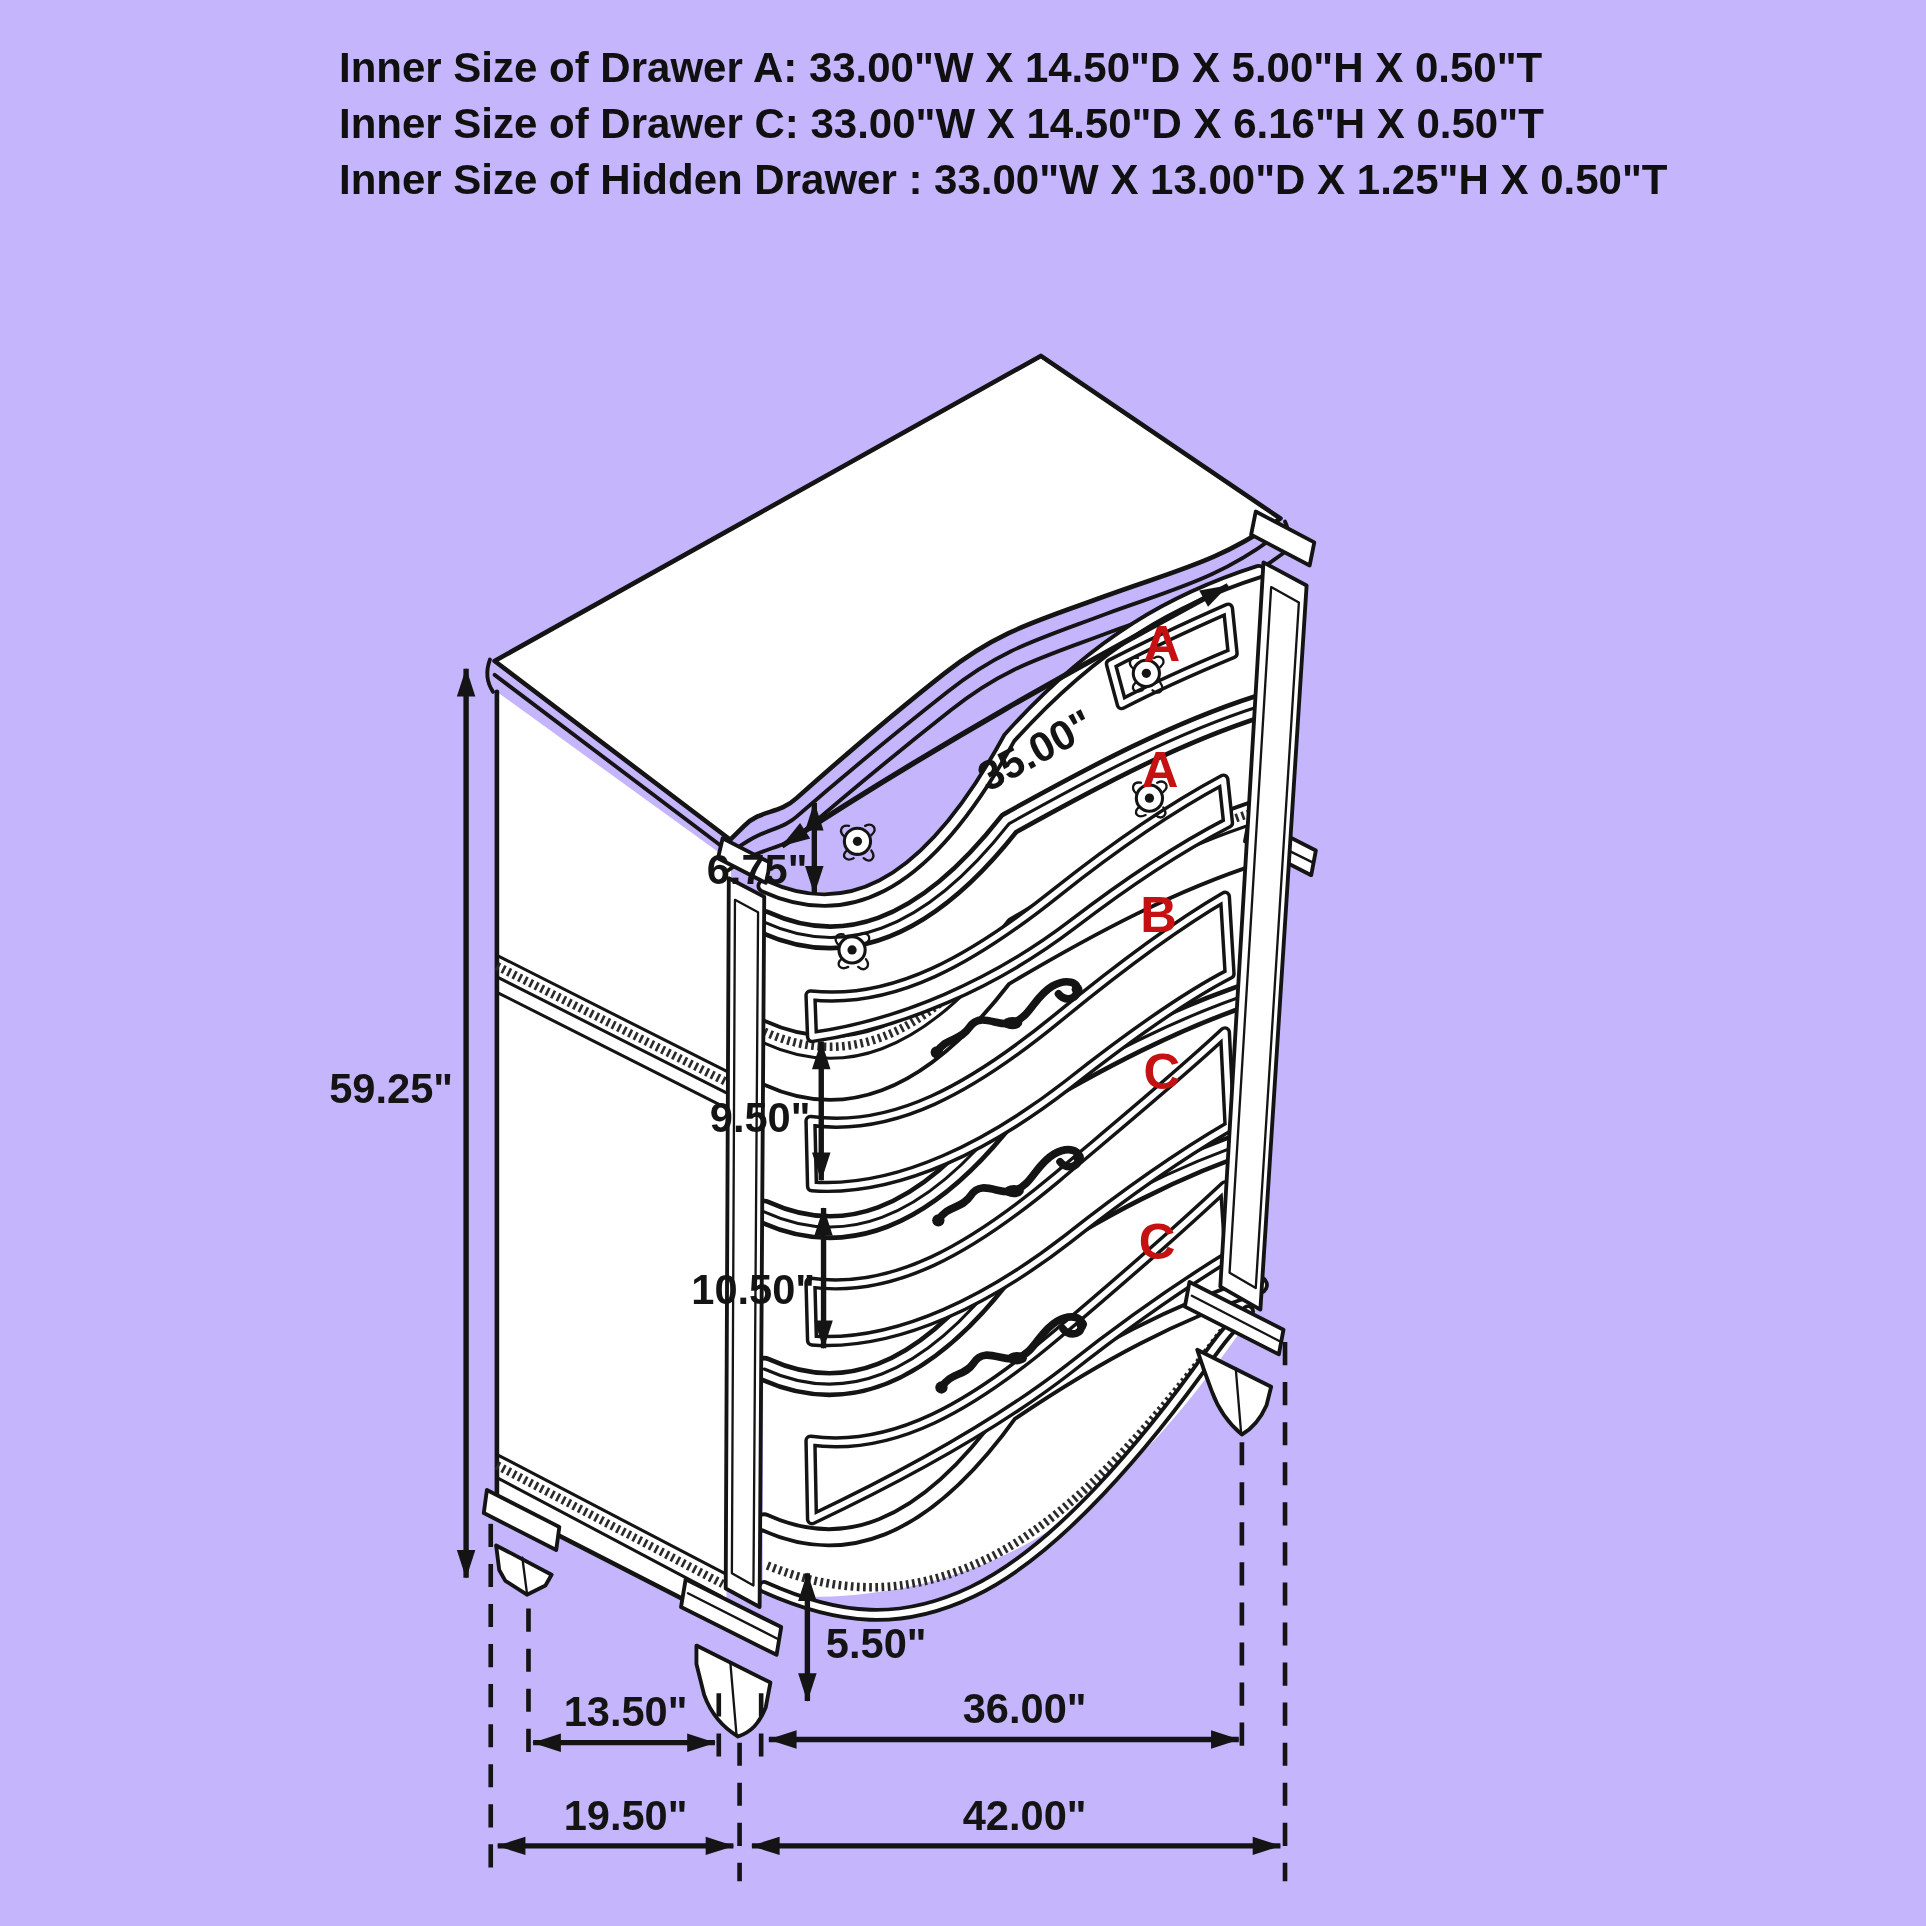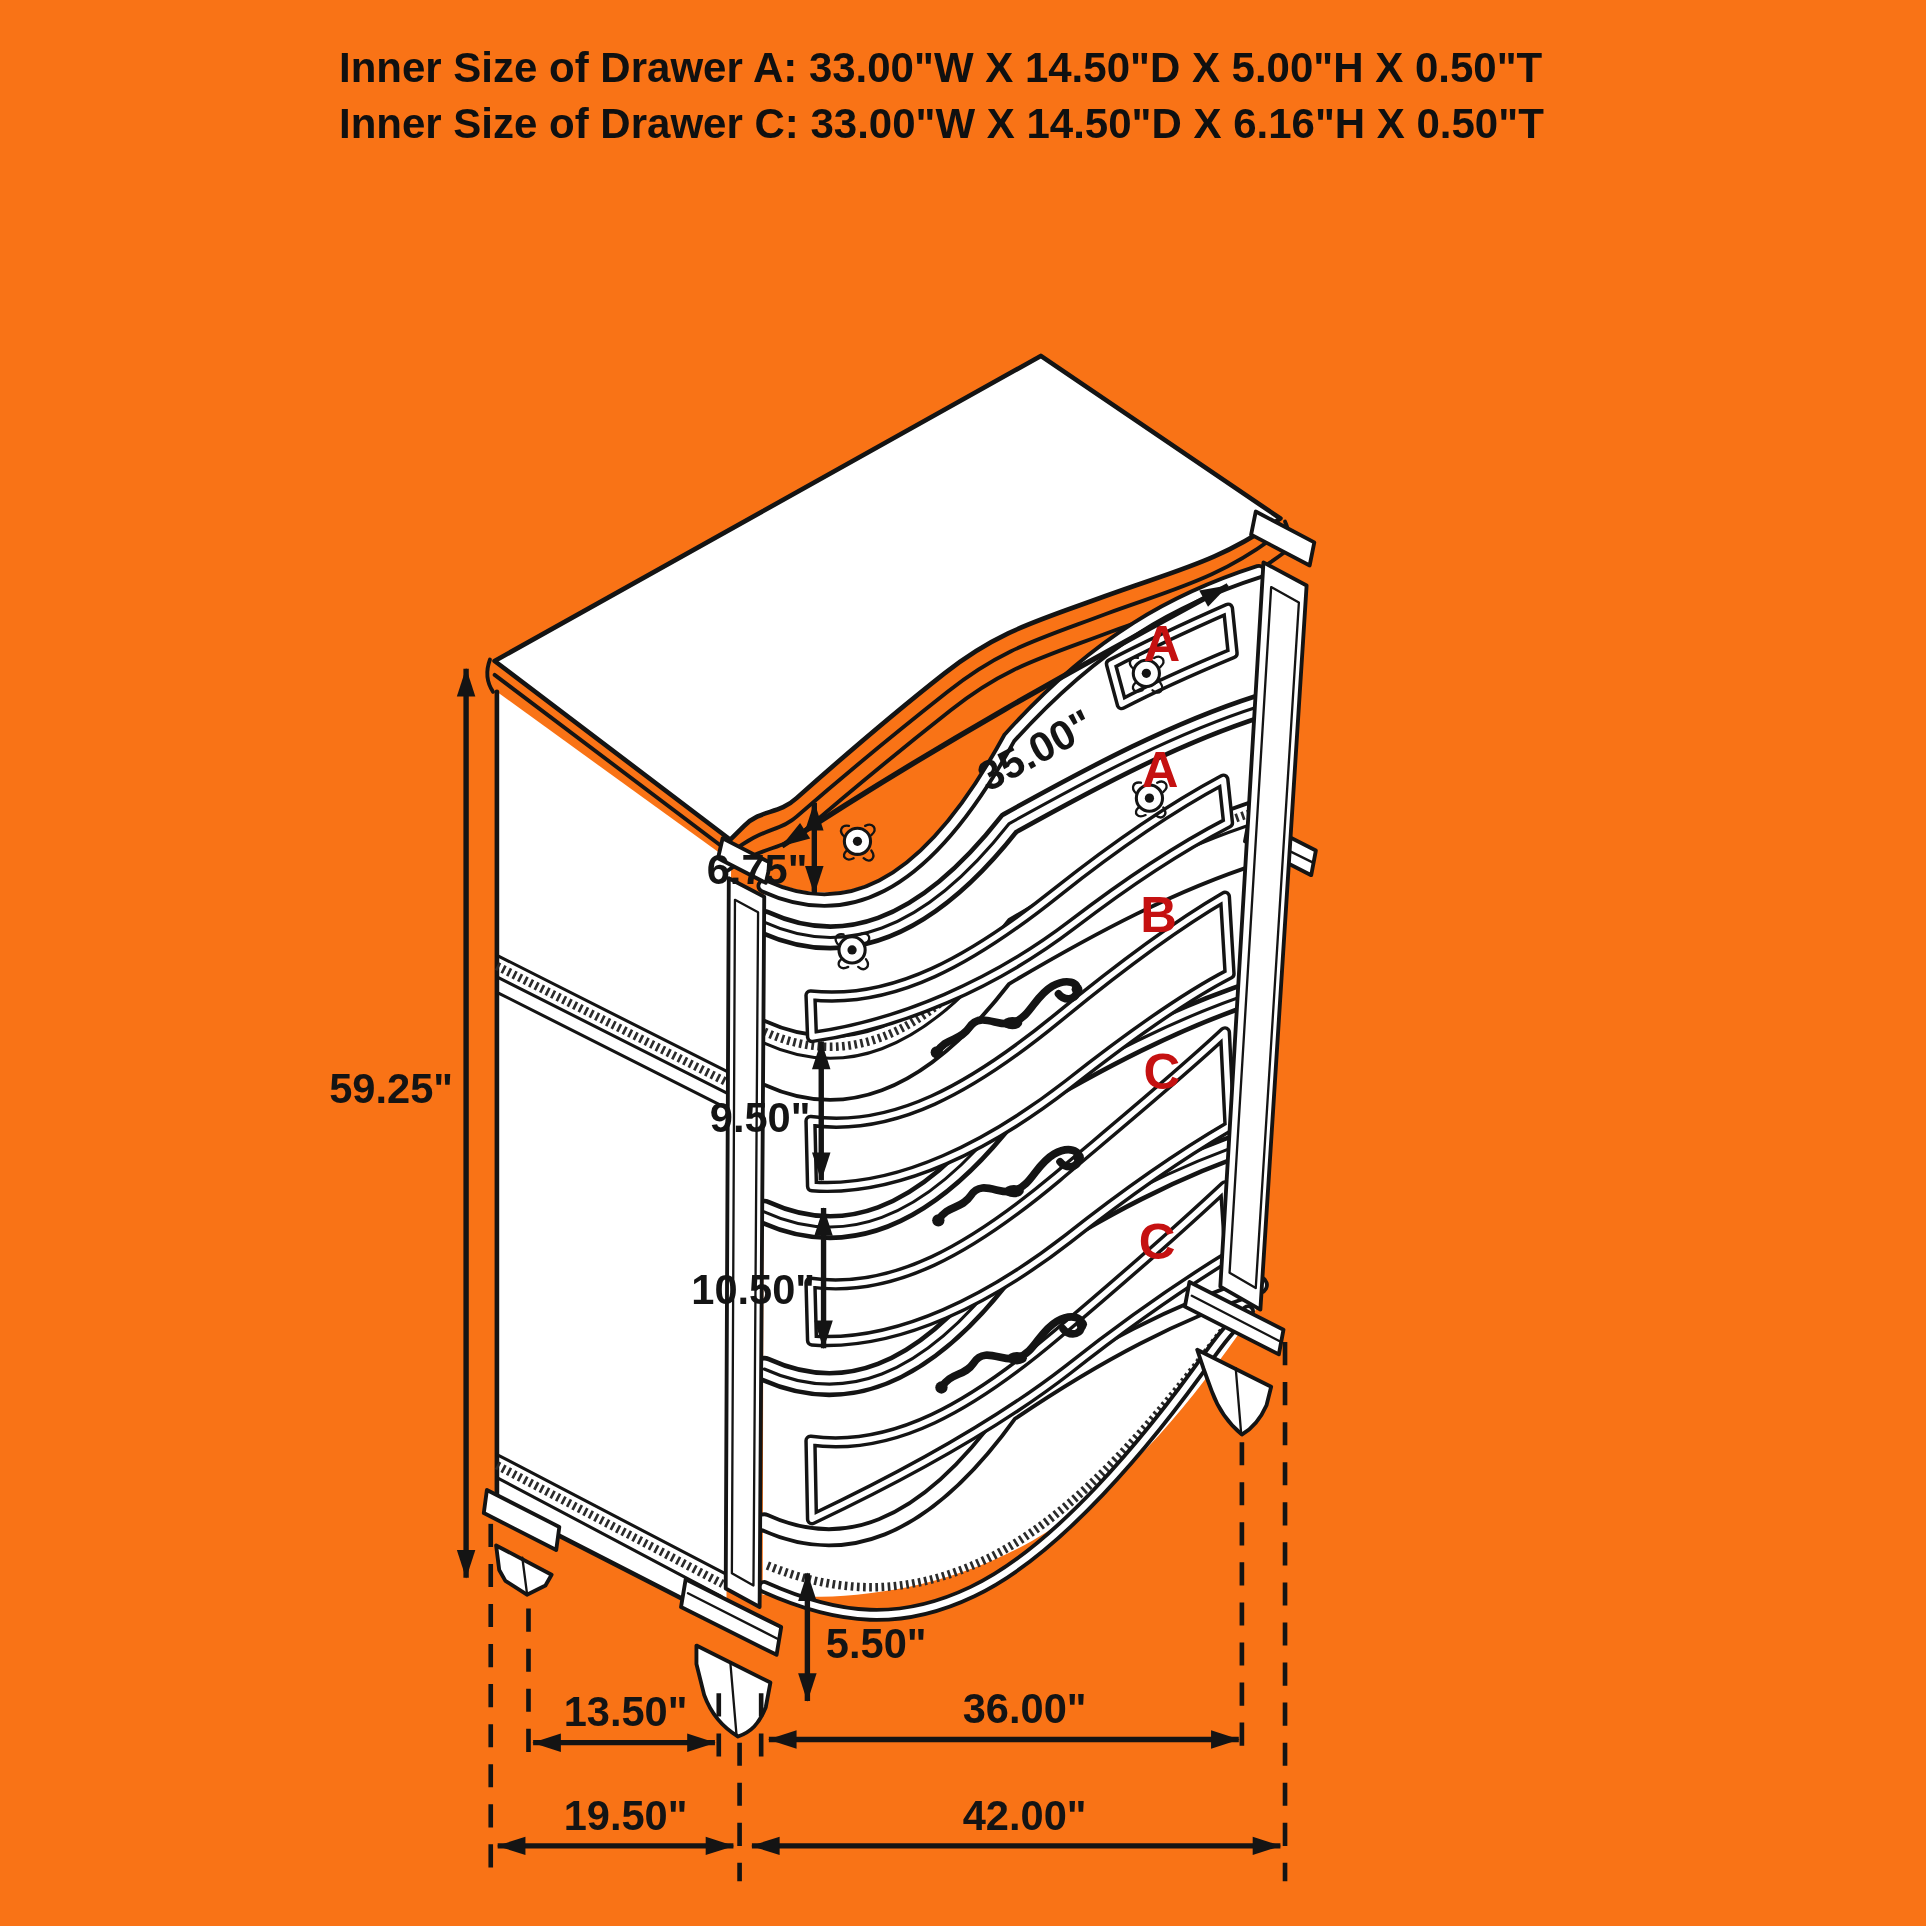--- a/index.html
+++ b/index.html
@@ -1,16 +1,16 @@
 <!DOCTYPE html>
 <html style="font-size:12.3px"><head>
 <meta charset="utf-8">
 <style>
   html,body{margin:0;padding:0;background:#fff;}
-  #page{position:relative;width:1926px;height:1926px;background:#f97316;overflow:hidden;
+  #page{position:relative;width:1926px;height:1926px;background:#c4b5fd;overflow:hidden;
         font-family:"Liberation Sans",sans-serif;}
   #title-block{position:absolute;left:339px;top:40px;}
   #title-block .tline{font-weight:700;font-size:42px;line-height:56px;color:#101010;
         letter-spacing:0px;white-space:pre;}
   svg{position:absolute;left:0;top:0;}
   .ln{fill:none;stroke-linecap:round;stroke-linejoin:round;}
   .wfill{fill:#ffffff;}
   .bandB{fill:none;stroke-linecap:round;}
   .bandW{fill:none;stroke:#ffffff;stroke-linecap:round;}
   .panelB{fill:#ffffff;stroke-linejoin:round;}
@@ -22,20 +22,21 @@
   .redletter{font-weight:700;font-size:66px;}
 </style>
 </head>
 <body>
 
 <div id="page">
 
   <div id="title-block">
     <div class="tline">Inner Size of Drawer A: 33.00"W X 14.50"D X 5.00"H X 0.50"T</div>
     <div class="tline">Inner Size of Drawer C: 33.00"W X 14.50"D X 6.16"H X 0.50"T</div>
+    <div class="tline">Inner Size of Hidden Drawer : 33.00"W X 13.00"D X 1.25"H X 0.50"T</div>
   </div>
 
   <svg width="1926" height="1926" viewBox="0 0 2500 2500">
     <defs>
       <marker id="mA" viewBox="0 0 40 30" refX="37" refY="15" markerWidth="40" markerHeight="30" orient="auto-start-reverse" markerUnits="userSpaceOnUse">
         <path d="M1,3 L38,15 L1,27 Z" fill="#141414"></path>
       </marker>
       <pattern id="flute" width="10" height="7" patternUnits="userSpaceOnUse">
         <rect width="10" height="7" fill="#ffffff"></rect>
         <path d="M0,3.5 H10" stroke="#4a4a4a" stroke-width="2.4"></path>

